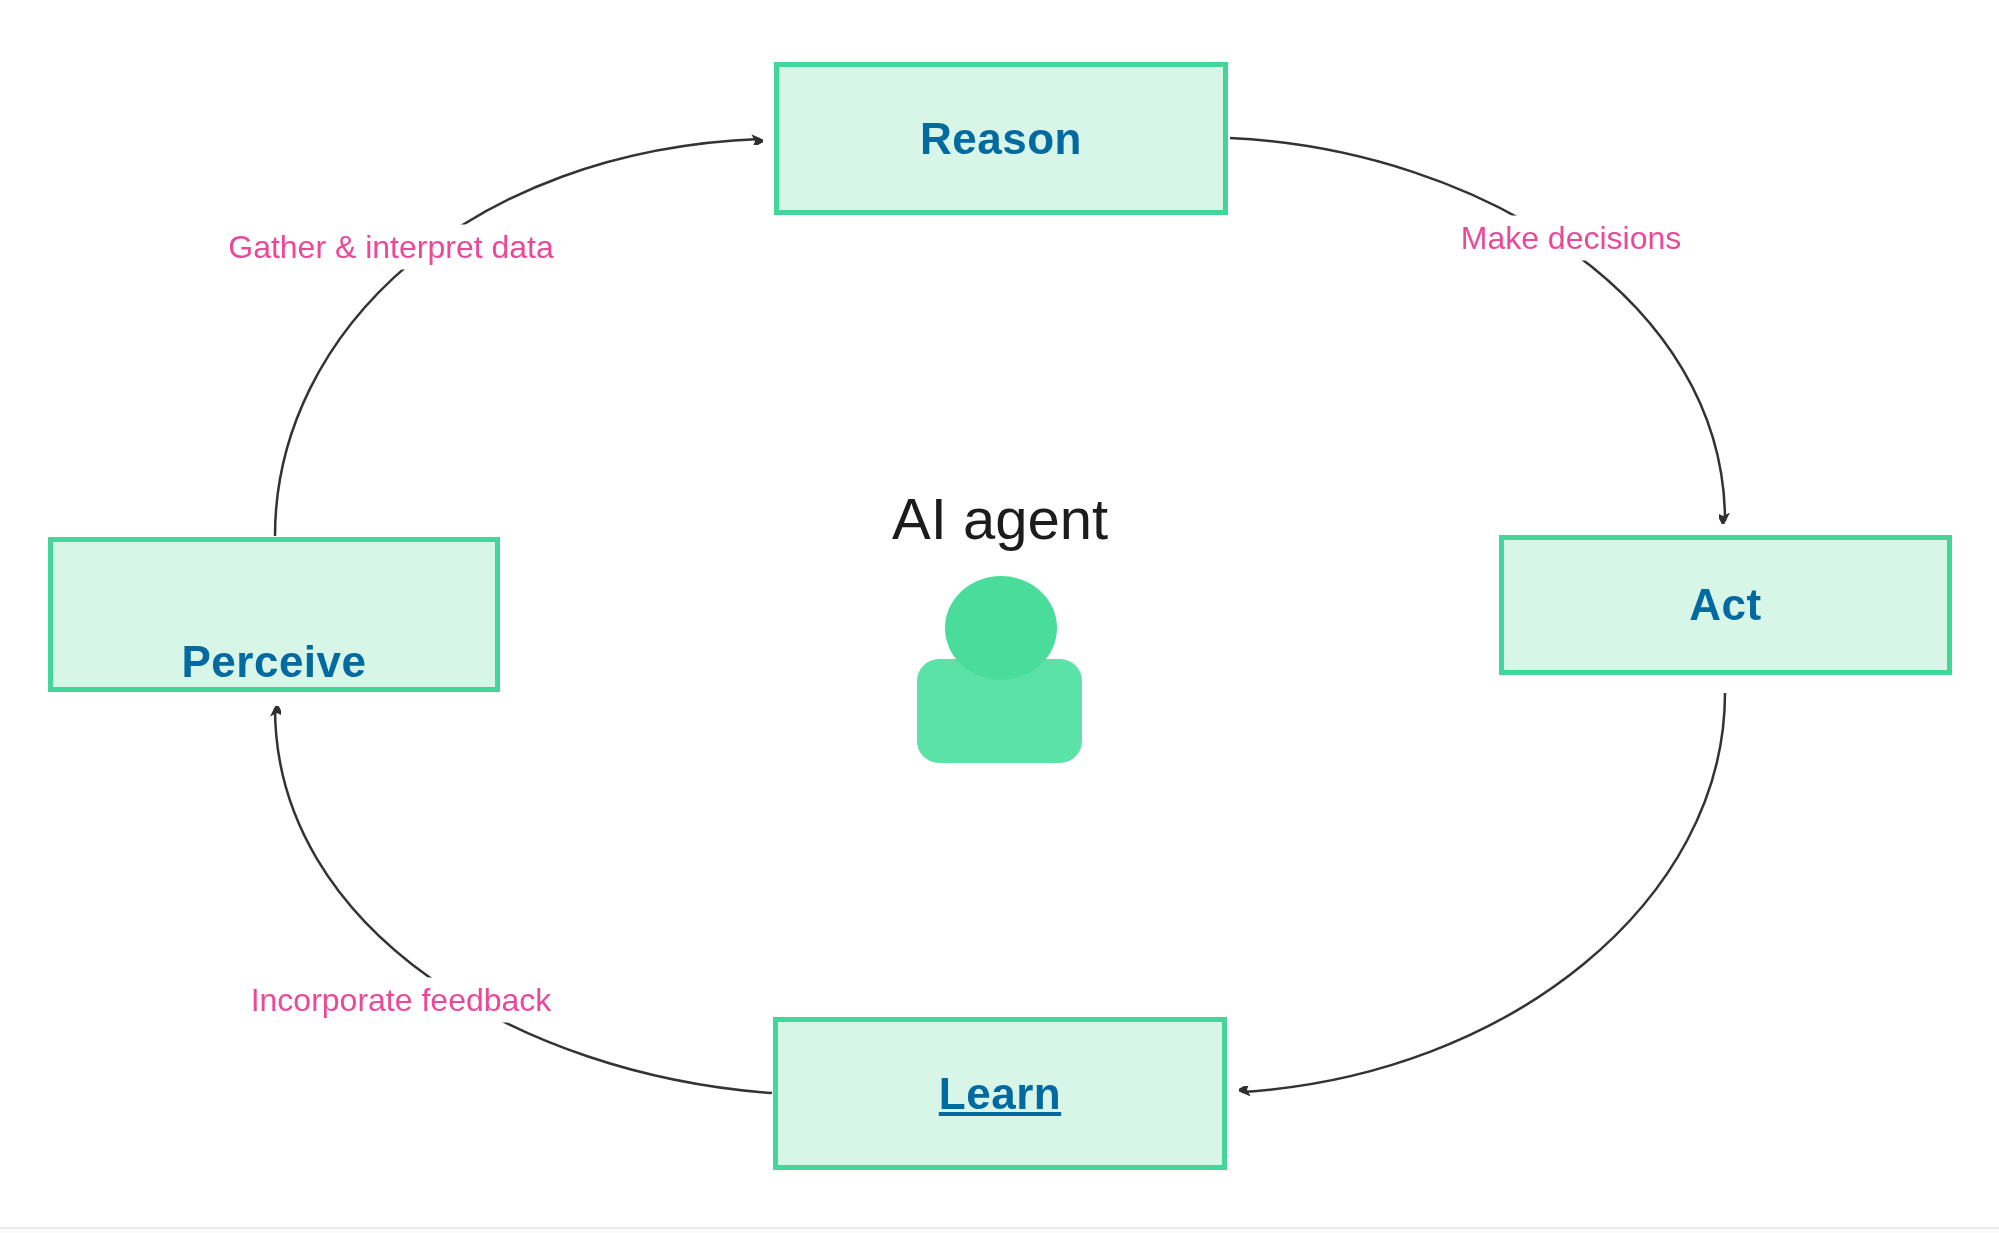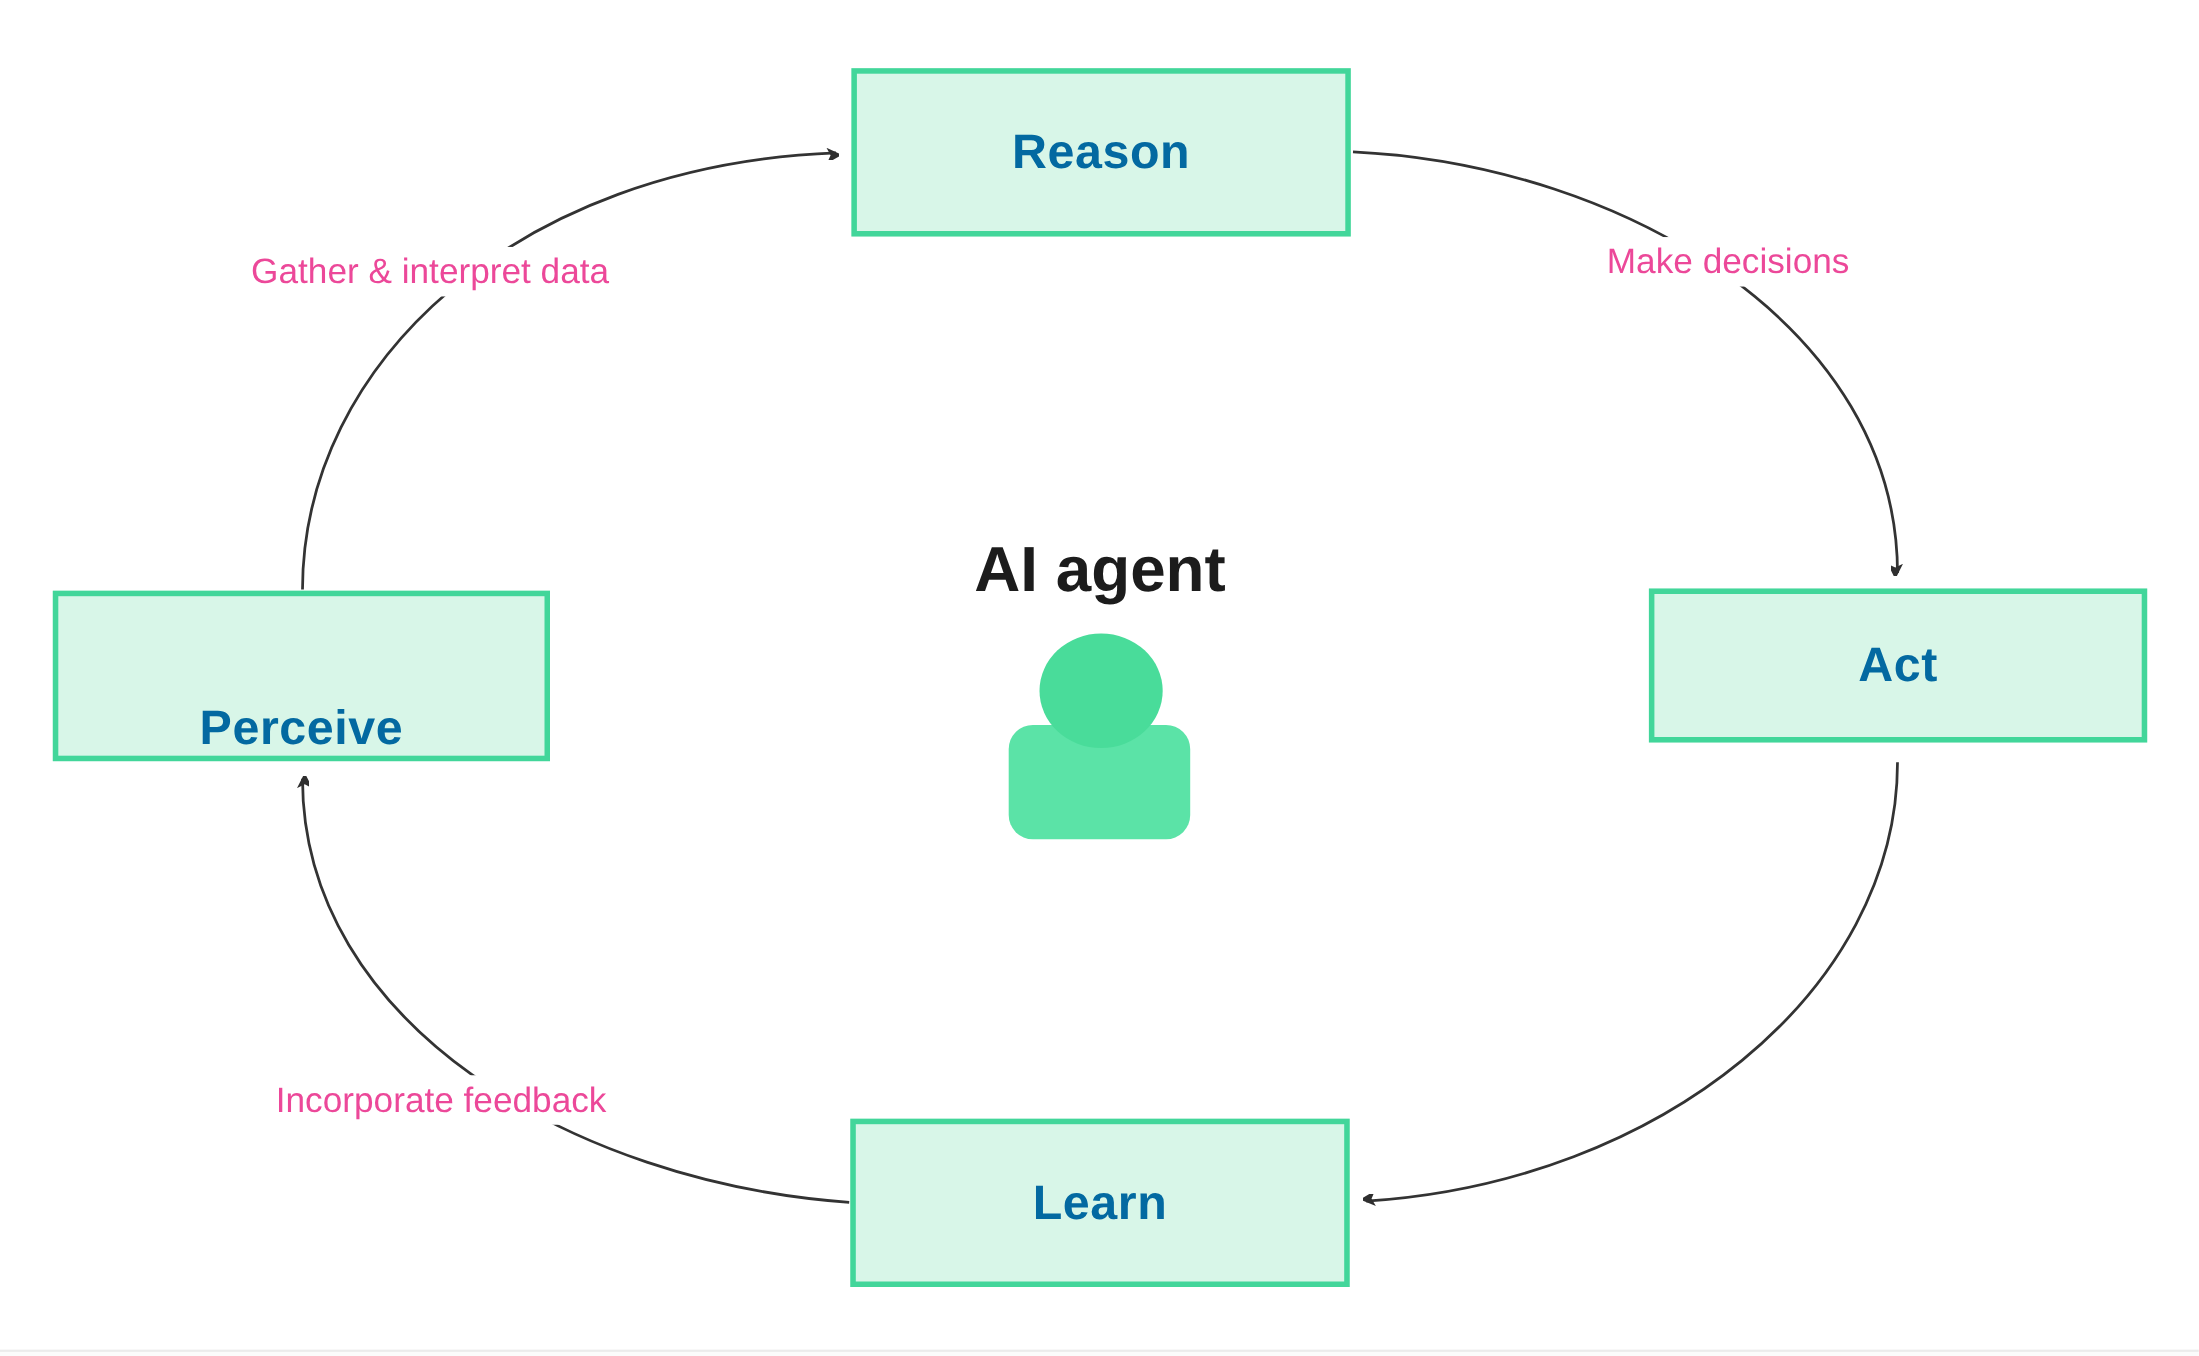--- a/index.html
+++ b/index.html
@@ -17,37 +17,37 @@
     background:#d8f6e8;
     border:5px solid #42d69a;
     box-sizing:border-box;
     display:flex;align-items:center;justify-content:center;
     font-weight:bold;font-size:44px;color:#0369a1;
     letter-spacing:0.5px;
   }
   .node-reason  {left:774px; top:62px;  width:454px;height:153px;}
   .node-perceive{left:48px;  top:537px; width:452px;height:155px;align-items:flex-end;}
   .node-act     {left:1499px;top:535px; width:453px;height:140px;}
-  .node-learn   {left:773px; top:1017px;width:454px;height:153px;}
+  .node-learn   {left:773px; top:1017px;width:454px;height:153px;text-decoration:underline;}
   .edge-label{
     position:absolute;
     transform:translate(-50%,-50%);
     background:#ffffff;
     padding:4px 14px;
     font-size:32px;color:#ec4899;
     white-space:nowrap;
   }
   .lbl-gather     {left:391px; top:247px;}
   .lbl-decisions  {left:1571px;top:238px;}
   .lbl-execute    {left:1576px;top:990px;}
   .lbl-incorporate{left:401px; top:1000px;}
   .center-label{
     position:absolute;left:1000px;top:518px;
     transform:translate(-50%,-50%);
-    font-size:58px;color:#1c1c1c;font-weight:700;
+    font-size:58px;color:#1c1c1c;font-weight:400;
     white-space:nowrap;
   }
   .agent-body{
     position:absolute;left:917px;top:659px;
     width:165px;height:104px;border-radius:22px;
     background:#5be3a7;
   }
   .agent-head{
     position:absolute;left:945px;top:576px;
     width:112px;height:104px;border-radius:50%;

